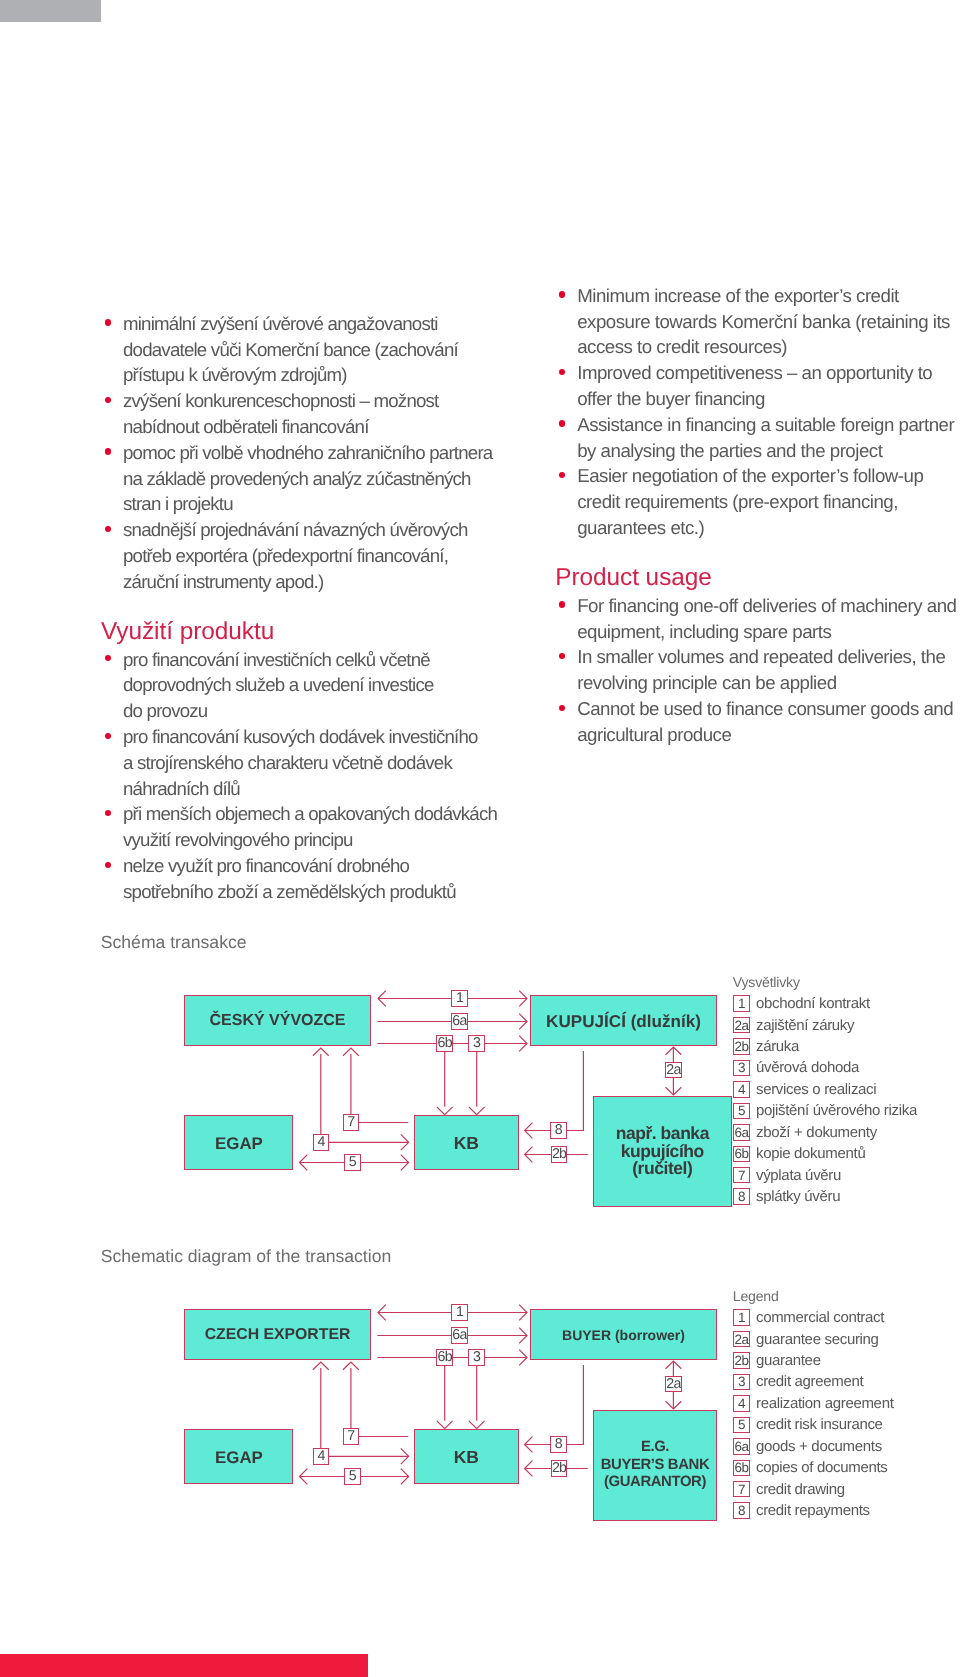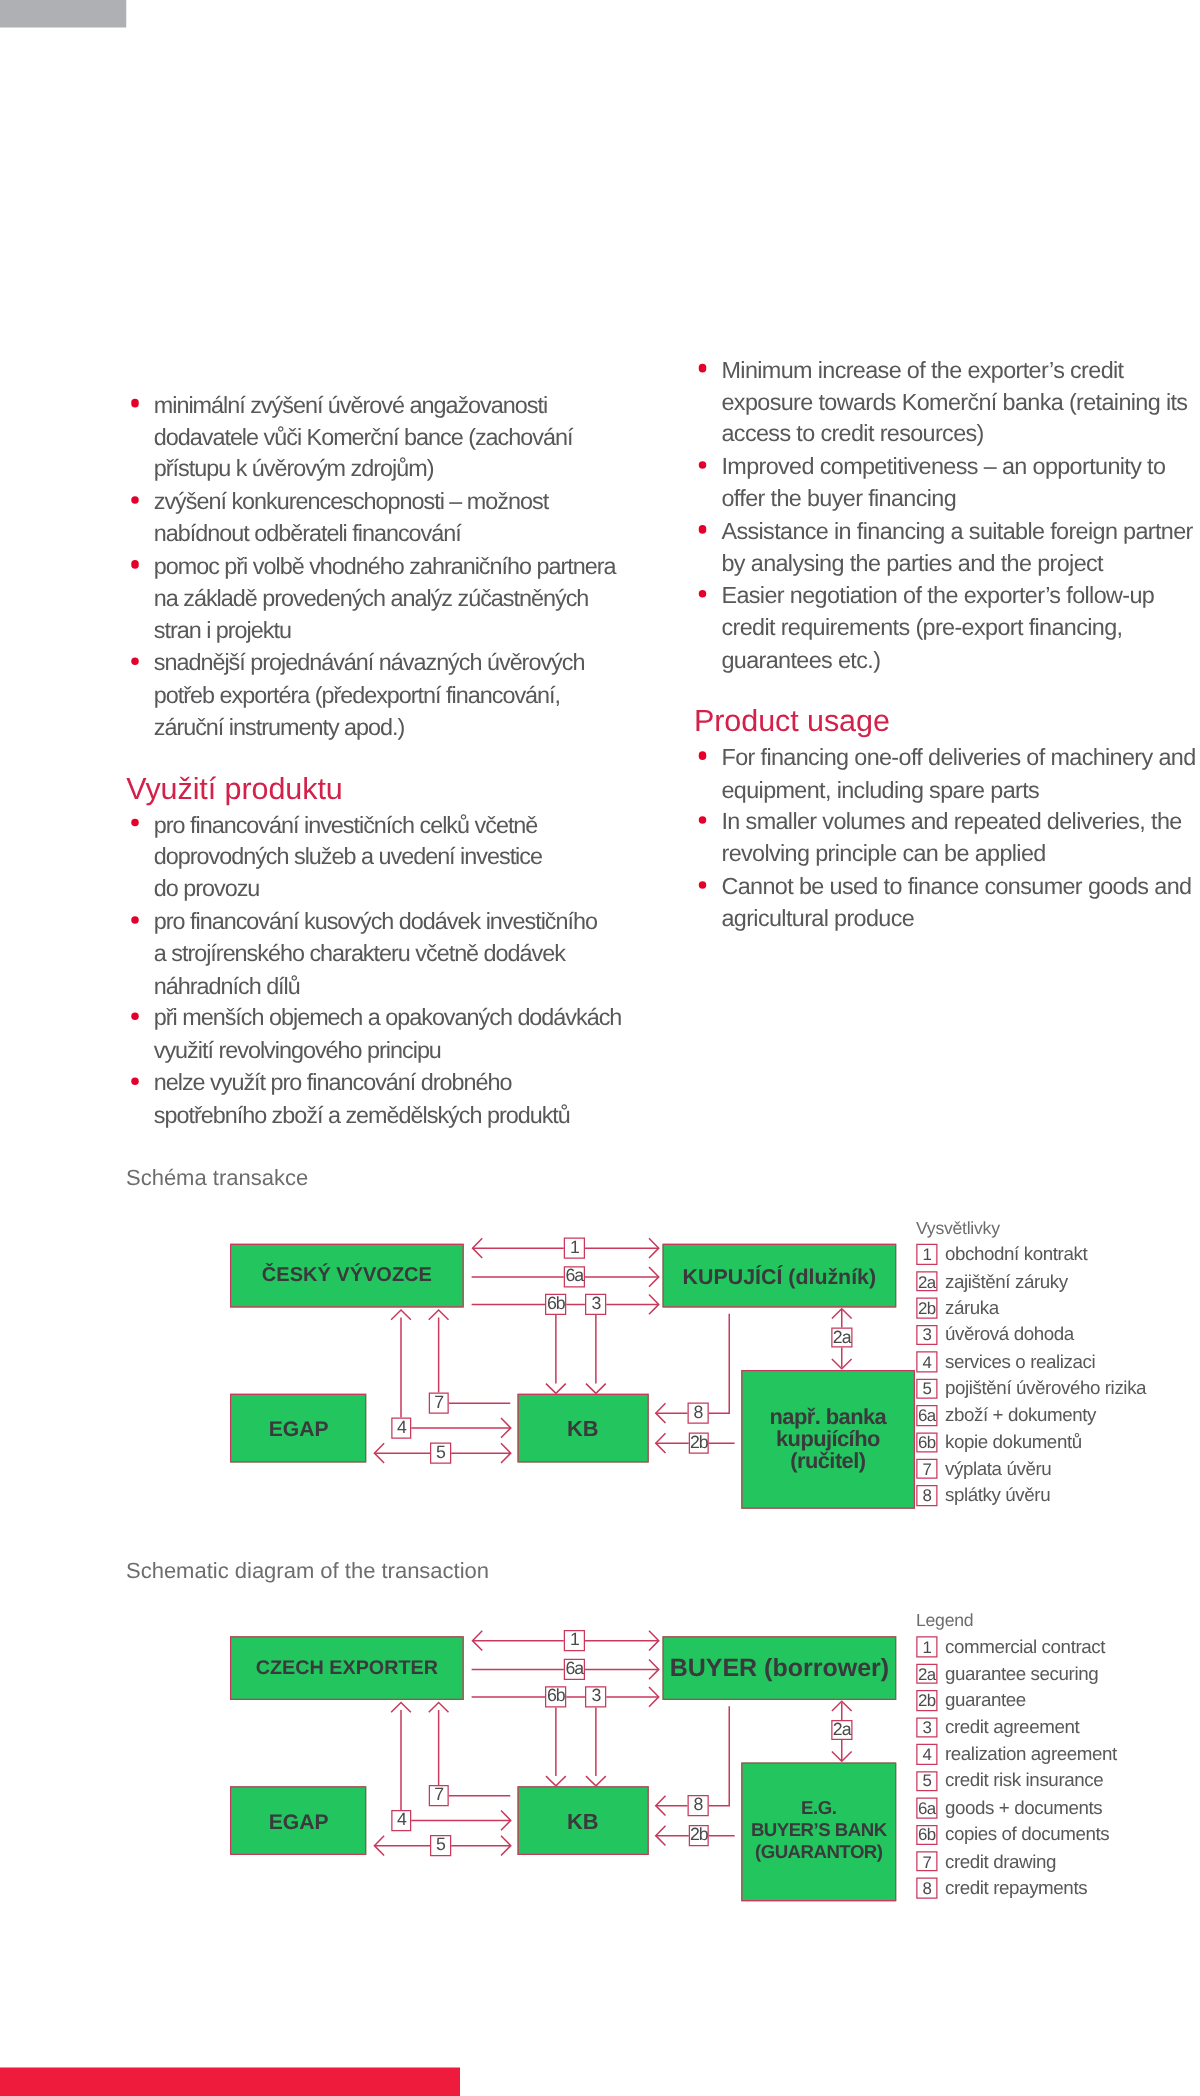--- a/index.html
+++ b/index.html
@@ -27,21 +27,21 @@
 
   h2.sect{font-size:24.4px;font-weight:400;color:#d4214a;margin:0 0 2px 0;
       line-height:25.8px;padding-top:24.3px;letter-spacing:-0.05px;}
 
   
   .dcaption{position:absolute;font-size:17.6px;color:#6d6d70;white-space:nowrap;}
   .diagram{position:absolute;left:0;width:960px;height:250px;}
   .dbox{position:absolute;border:1.5px solid #c8395c;box-sizing:border-box;
       display:flex;align-items:center;justify-content:center;text-align:center;
       color:#3a3a3c;font-weight:bold;line-height:1.16;font-size:16px;
-      white-space:pre-line;background:#22c55e;z-index:3;padding-top:2px;}
+      white-space:pre-line;background:#5eead4;z-index:3;padding-top:2px;}
   .dlabel{position:absolute;border:1.3px solid #c8395c;box-sizing:border-box;
       background:#fff;display:flex;align-items:center;justify-content:center;
       color:#4a4a4c;font-size:14.2px;line-height:1;font-weight:400;z-index:5;
       letter-spacing:-0.75px;}
   .legend{position:absolute;}
   .legend .ltitle{font-size:14.1px;color:#6d6d70;position:absolute;left:-0.4px;top:0px;letter-spacing:-0.2px;}
   .legend .lrow{position:absolute;left:0;display:flex;align-items:center;}
   .legend .lbox{width:16.6px;height:16.5px;border:1.3px solid #c8395c;box-sizing:border-box;
       display:flex;align-items:center;justify-content:center;font-size:13.5px;color:#4a4a4c;
       flex:0 0 auto;letter-spacing:-0.5px;}
@@ -230,21 +230,21 @@
         <path d="M 400.8 174.5999999999999 L 408.6 182.5 L 400.8 190.4000000000001" stroke="#c8395c" stroke-width="1.2" fill="none" stroke-linecap="butt"></path>
         <path d="M 583.4 71 L 583.4 150.5 L 524.6 150.5" stroke="#c8395c" stroke-width="1.2" fill="none" stroke-linecap="butt"></path>
         <path d="M 532.4 142.5999999999999 L 524.6 150.5 L 532.4 158.4000000000001" stroke="#c8395c" stroke-width="1.2" fill="none" stroke-linecap="butt"></path>
         <path d="M 587.7 174.5 L 524.6 174.5" stroke="#c8395c" stroke-width="1.2" fill="none" stroke-linecap="butt"></path>
         <path d="M 532.4 166.5999999999999 L 524.6 174.5 L 532.4 182.4000000000001" stroke="#c8395c" stroke-width="1.2" fill="none" stroke-linecap="butt"></path>
         <path d="M 673.4 68 L 673.4 114" stroke="#c8395c" stroke-width="1.2" fill="none" stroke-linecap="butt"></path>
         <path d="M 665.5 74.79999999999995 L 673.4 67 L 681.3 74.79999999999995" stroke="#c8395c" stroke-width="1.2" fill="none" stroke-linecap="butt"></path>
         <path d="M 665.5 107.20000000000005 L 673.4 115 L 681.3 107.20000000000005" stroke="#c8395c" stroke-width="1.2" fill="none" stroke-linecap="butt"></path>
       </svg>
     <div class="dbox" style="left: 184px; top: 15px; width: 187px; height: 51px; font-size: 15.8px;">CZECH EXPORTER</div>
-    <div class="dbox" style="left: 530px; top: 15px; width: 187px; height: 51px; font-size: 20px;">BUYER (borrower)</div>
+    <div class="dbox" style="left: 530px; top: 15px; width: 187px; height: 51px; font-size: 14px;">BUYER (borrower)</div>
     <div class="dbox" style="left: 184.4px; top: 134.9px; width: 109.1px; height: 55.5px; font-size: 16.9px;">EGAP</div>
     <div class="dbox" style="left: 413.6px; top: 134.7px; width: 105.4px; height: 55.5px; font-size: 17.5px;">KB</div>
     <div class="dbox" style="left: 592.8px; top: 116px; width: 124.4px; height: 110.8px; font-size: 14.9px; line-height: 17.8px; letter-spacing: -0.4px; padding-top: 0px;">E.G.
 BUYER’S BANK
 (GUARANTOR)</div>
     <div class="dlabel" style="left:451.2px;top:10.2px;width:16.6px;height:16.6px;">1</div>
     <div class="dlabel" style="left:451.2px;top:33.2px;width:16.6px;height:16.6px;">6a</div>
     <div class="dlabel" style="left:436.4px;top:55.2px;width:16.6px;height:16.6px;">6b</div>
     <div class="dlabel" style="left:468.4px;top:55.2px;width:16.6px;height:16.6px;">3</div>
     <div class="dlabel" style="left:665.1px;top:81.6px;width:16.6px;height:16.6px;">2a</div>

